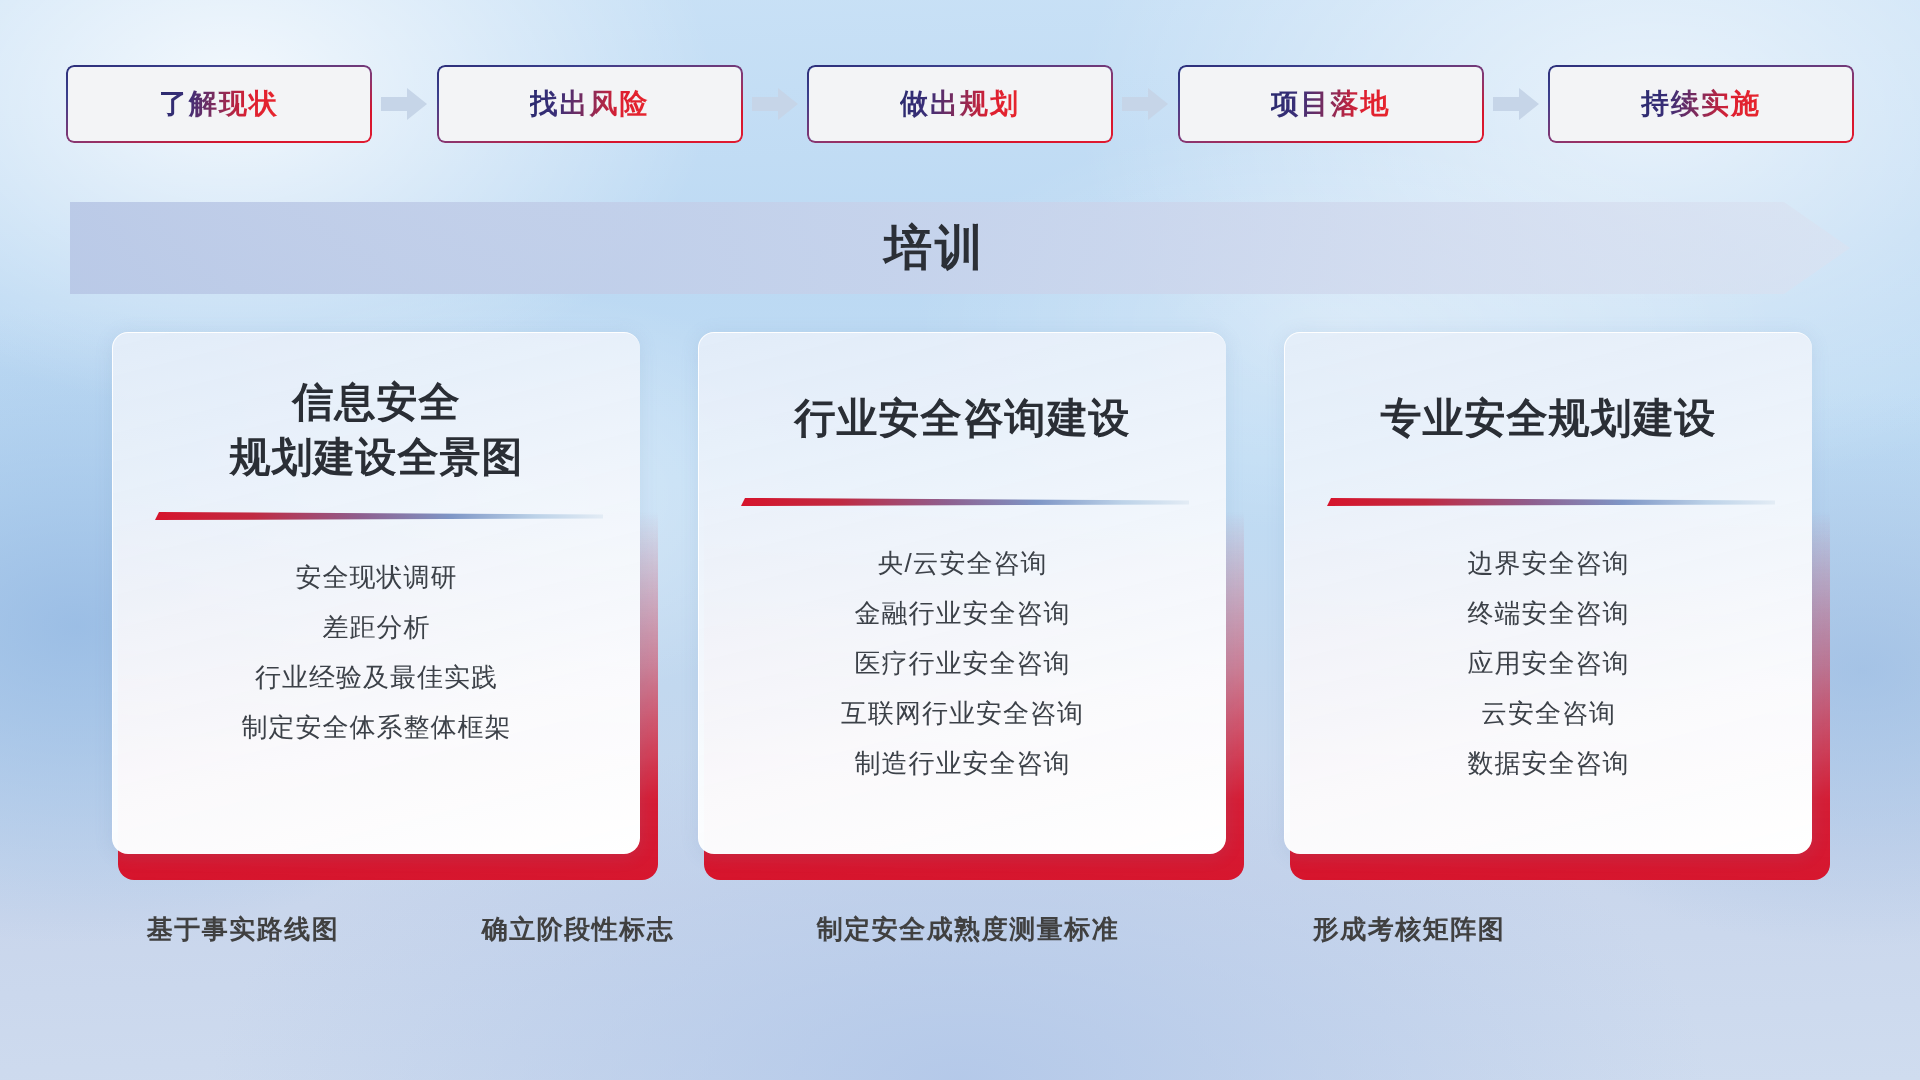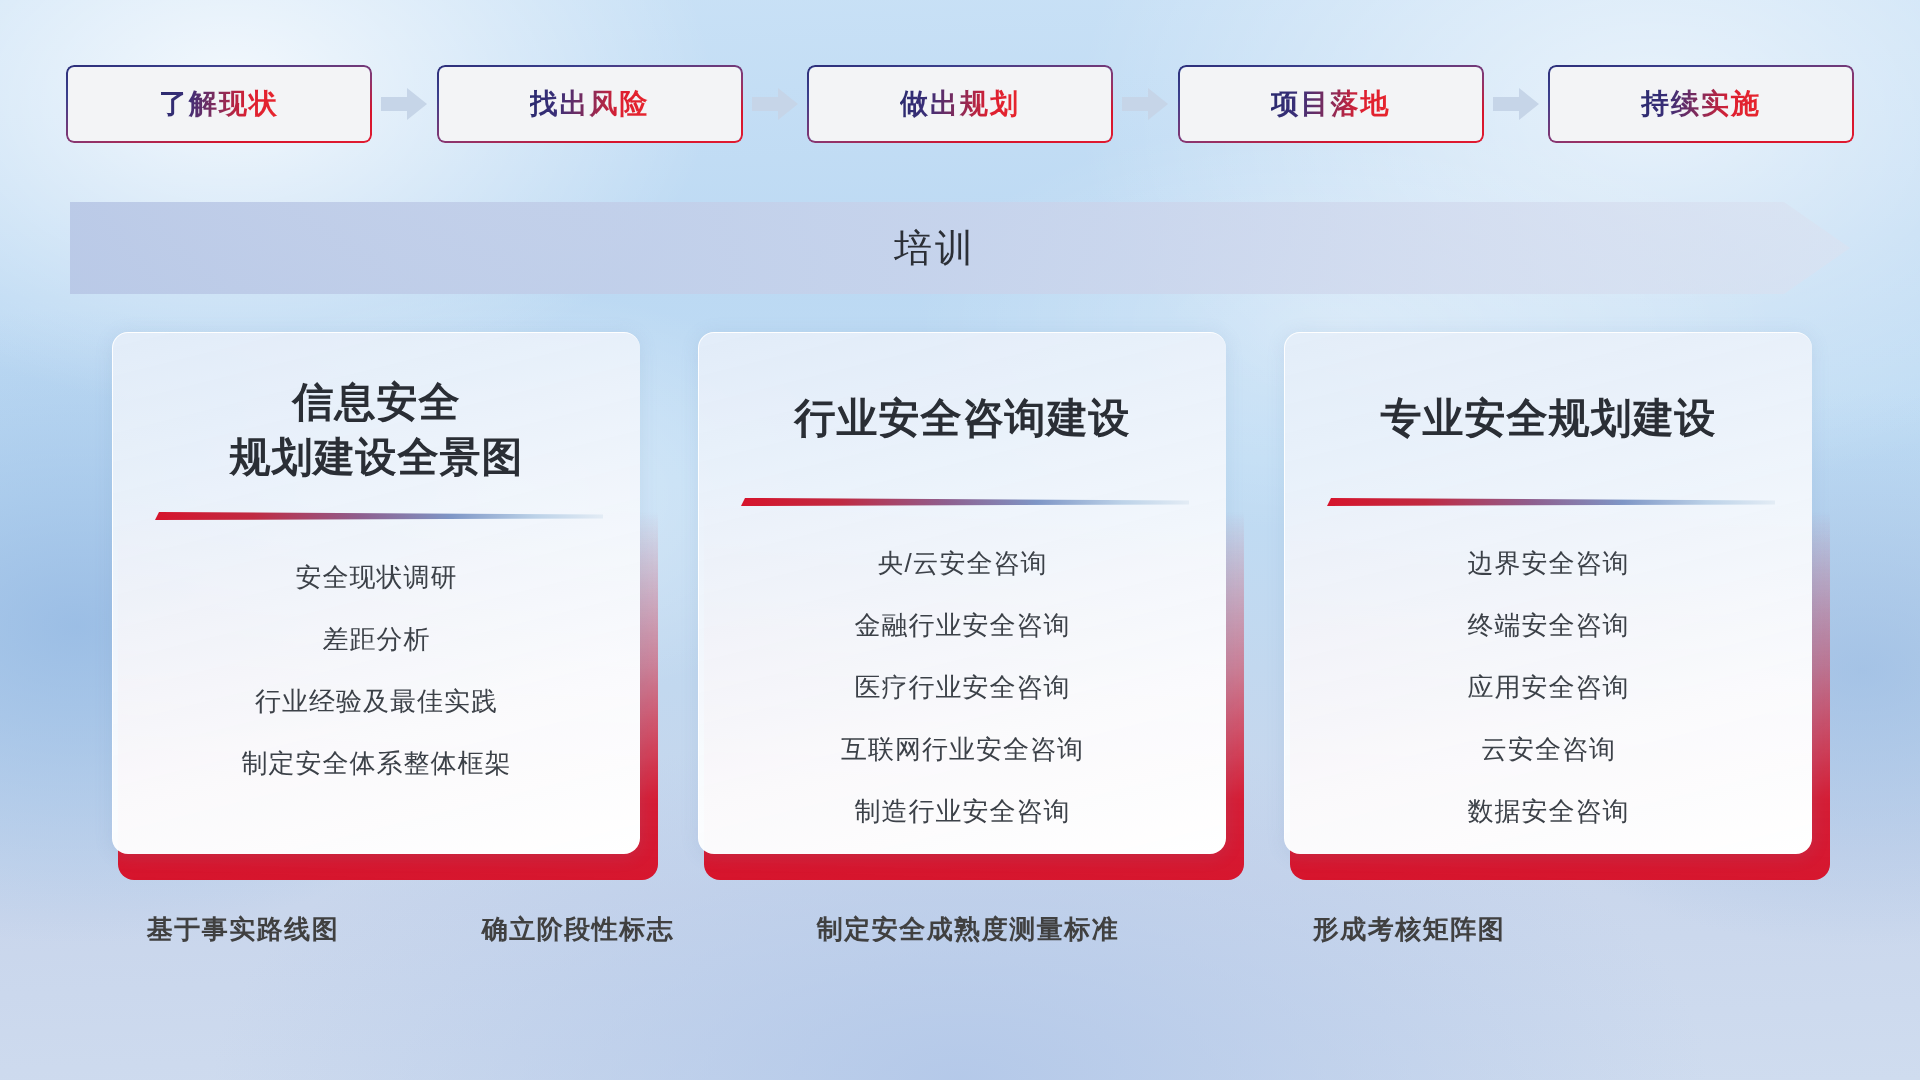--- a/index.html
+++ b/index.html
@@ -79,21 +79,21 @@
         rgba(198,209,234,0.84) 44%,
         rgba(205,214,236,0.80) 66%,
         rgba(213,221,239,0.74) 86%,
         rgba(218,226,241,0.66) 100%);
     clip-path: polygon(0 0, calc(100% - 66px) 0, 100% 50%, calc(100% - 66px) 100%, 0 100%);
   }
   #banner-title {
     position: absolute; inset: 0;
     display: flex; align-items: center; justify-content: center;
     padding-right: 50px;
-    font-size: 38px; font-weight: 400; color: #2b2f36; letter-spacing: 3px;
+    font-size: 48px; font-weight: 700; color: #2b2f36; letter-spacing: 3px;
   }
 
   
   #cards {
     position: absolute; left: 112px; top: 332px; width: 1712px; height: 548px;
     display: flex; justify-content: space-between;
   }
   .card-wrap { position: relative; width: 540px; height: 548px; padding-left: 40px; }
 
   
@@ -132,21 +132,21 @@
     line-height: 1.33; letter-spacing: 1px;
     white-space: pre-line;
   }
   .card-divider {
     margin-top: 26px;
     width: 452px; height: 12px;
   }
   .card-divider svg { display: block; }
   .card-list {
     margin-top: 30px;
-    display: flex; flex-direction: column; align-items: center; gap: 12px;
+    display: flex; flex-direction: column; align-items: center; gap: 0;
   }
   .card-item {
     font-size: 26px; color: #3c4148;
     line-height: 50px; letter-spacing: 1px;
     white-space: nowrap;
   }
 
   
   #captions {
     position: absolute; left: 0; top: 912px; width: 1920px; height: 50px;

